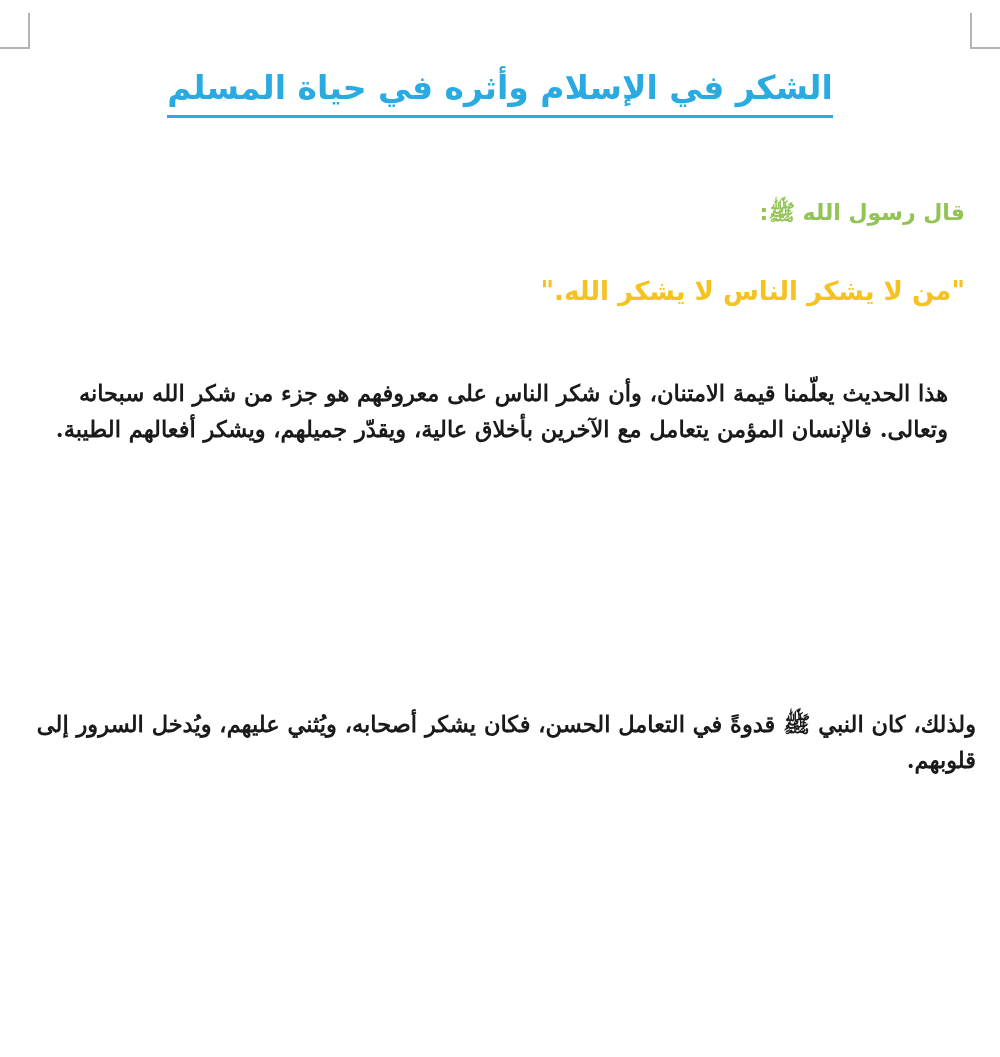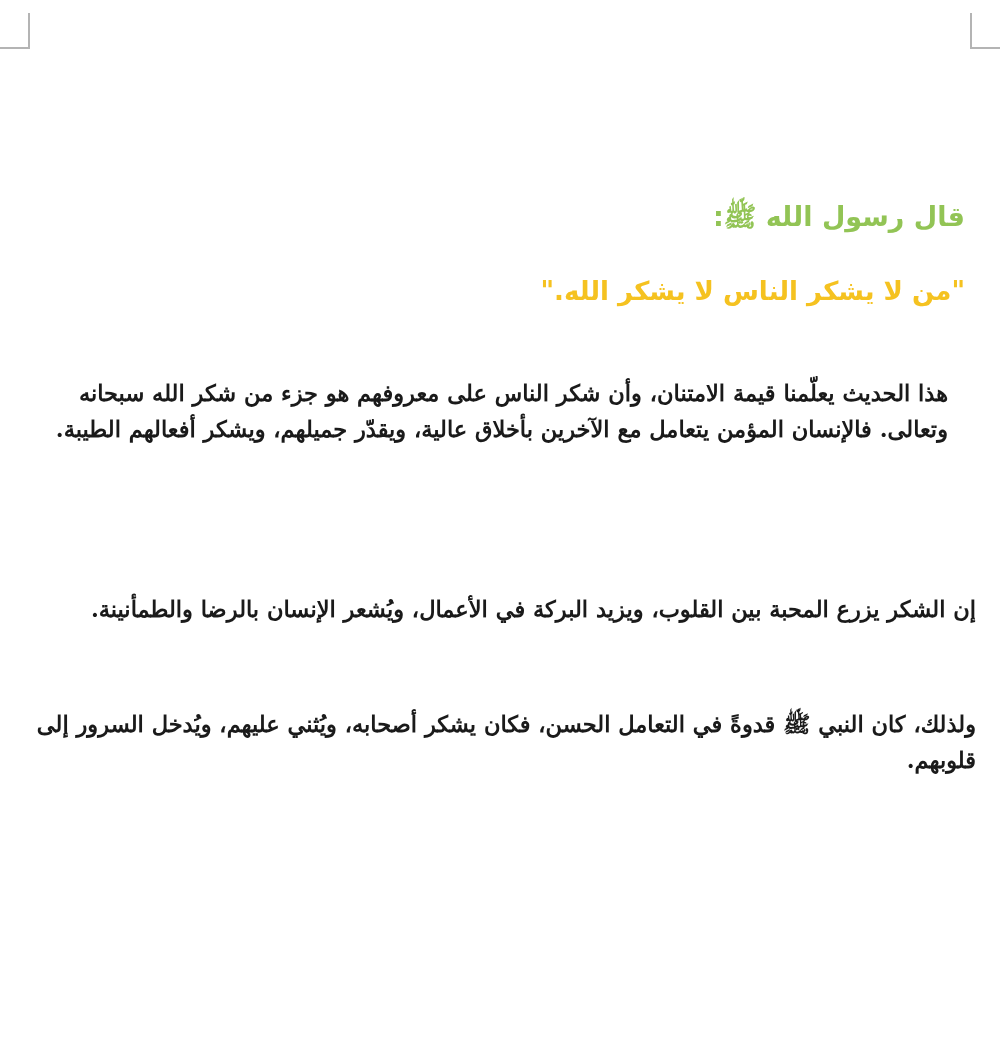--- a/index.html
+++ b/index.html
@@ -60,21 +60,21 @@
   }
 
   
   .hadith-attribution {
     position: absolute;
     top: 198px;
     right: 35px;
     left: 35px;
     text-align: right;
     direction: rtl;
-    font-size: 27px;
+    font-size: 22px;
     font-weight: bold;
     color: #92c455;
     line-height: 1.4;
   }
 
   
   .hadith-quote {
     position: absolute;
     top: 273px;
     right: 35px;
@@ -125,25 +125,25 @@
 </style>
 </head>
 <body>
 
 <div class="page">
 
   <div class="corner-mark corner-mark-left"></div>
 
   <div class="corner-mark corner-mark-right"></div>
 
+  <h1 class="doc-title"><span class="title-text">الشكر في الإسلام وأثره في حياة المسلم</span></h1>
 
   <div class="hadith-attribution">قال رسول الله ﷺ:</div>
 
   <div class="hadith-quote">"من لا يشكر الناس لا يشكر الله."</div>
 
   <p class="body-para para-1">هذا الحديث يعلّمنا قيمة الامتنان، وأن شكر الناس على معروفهم هو جزء من شكر الله سبحانه وتعالى. فالإنسان المؤمن يتعامل مع الآخرين بأخلاق عالية، ويقدّر جميلهم، ويشكر أفعالهم الطيبة.</p>
 
-  <p class="body-para para-2">إن الشكر يزرع المحبة بين القلوب، ويزيد البركة في الأعمال، ويُشعر الإنسان بالرضا والطمأنينة.</p>
 
   <p class="body-para para-3">ولذلك، كان النبي ﷺ قدوةً في التعامل الحسن، فكان يشكر أصحابه، ويُثني عليهم، ويُدخل السرور إلى قلوبهم.</p>
 
 
 </div>
 
 </body></html>

